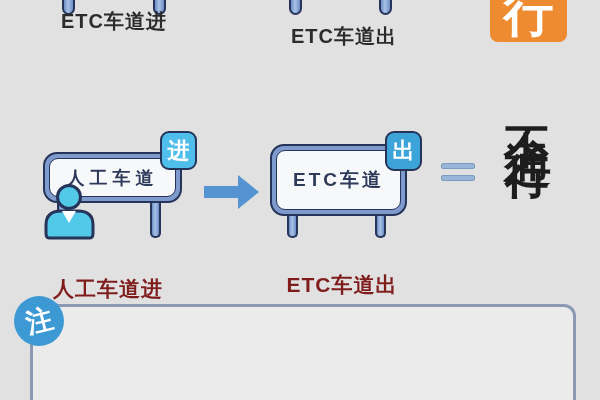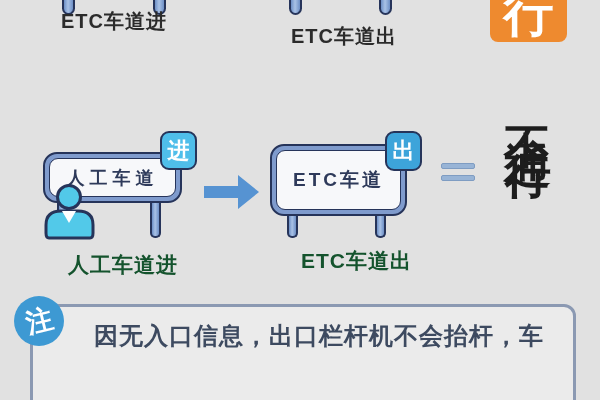--- a/index.html
+++ b/index.html
@@ -44,22 +44,22 @@
     border:2.5px solid #26345a;border-radius:9px;
     display:flex;align-items:center;justify-content:center;
     color:#fff;font-size:22px;font-weight:700;
   }
   .leg{
     position:absolute;width:11px;box-sizing:border-box;z-index:1;
     background:linear-gradient(90deg,#6d8fc6,#a9c2e6 45%,#6d8fc6);
     border:2px solid #26345a;border-top:none;border-radius:0 0 5px 5px;
   }
   .mid-caption{
-    position:absolute;width:140px;text-align:right;
-    font-size:21px;font-weight:700;color:#14532d;letter-spacing:1px;
+    position:absolute;width:140px;text-align:center;
+    font-size:21px;font-weight:700;color:#7f1d1d;letter-spacing:1px;margin-top:24px;
   }
 
   .equals-bar{
     width:34px;height:6px;border-radius:2px;margin-bottom:6px;
     background:#98b4d6;border:1px solid #7e9cc2;box-sizing:border-box;
   }
   .result-text{
     position:absolute;left:500px;top:90px;width:56px;height:210px;
     writing-mode:vertical-rl;text-orientation:upright;
     font-size:47px;font-weight:600;letter-spacing:13px;
@@ -136,14 +136,13 @@
   <div class="equals-bar"></div>
 </div>
 
 <div class="result-text">不通行</div>
 
 <div class="note-box"></div>
 <div class="note-badge">
   <span>注</span>
 </div>
 <div class="note-text">
-  <div class="note-line1">因无入口信息，出口栏杆机不会抬杆，车</div>
 </div>
 
 </body></html>

